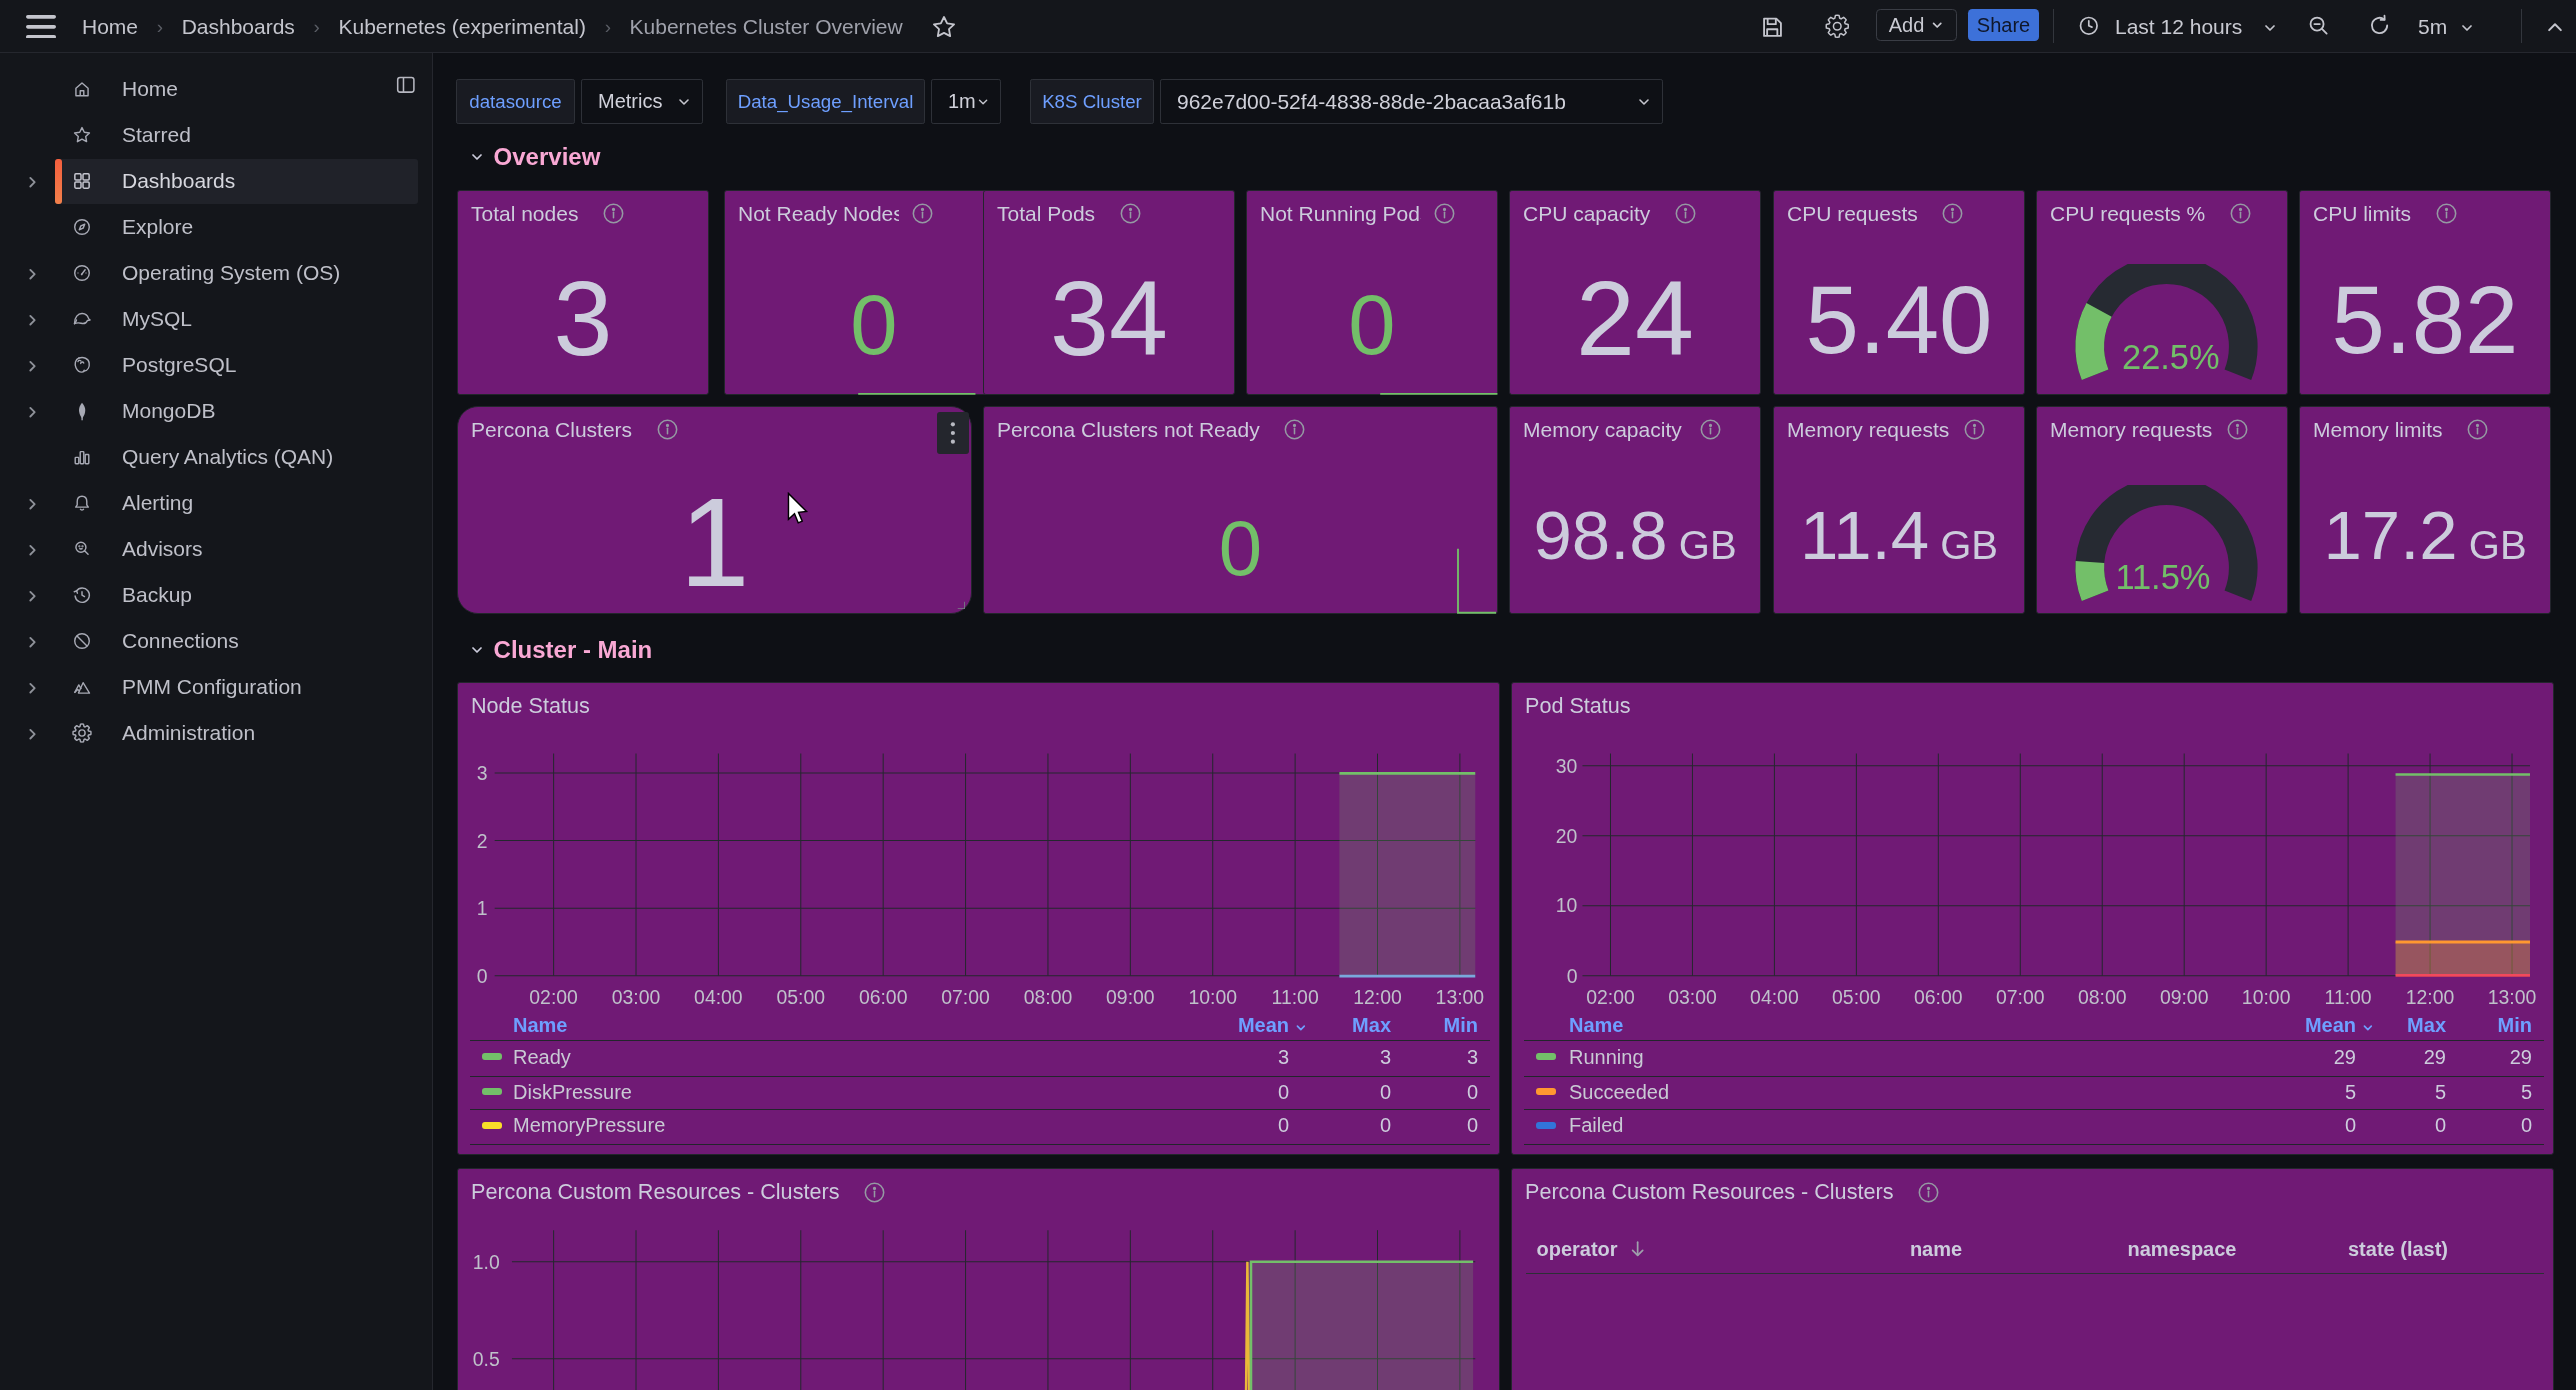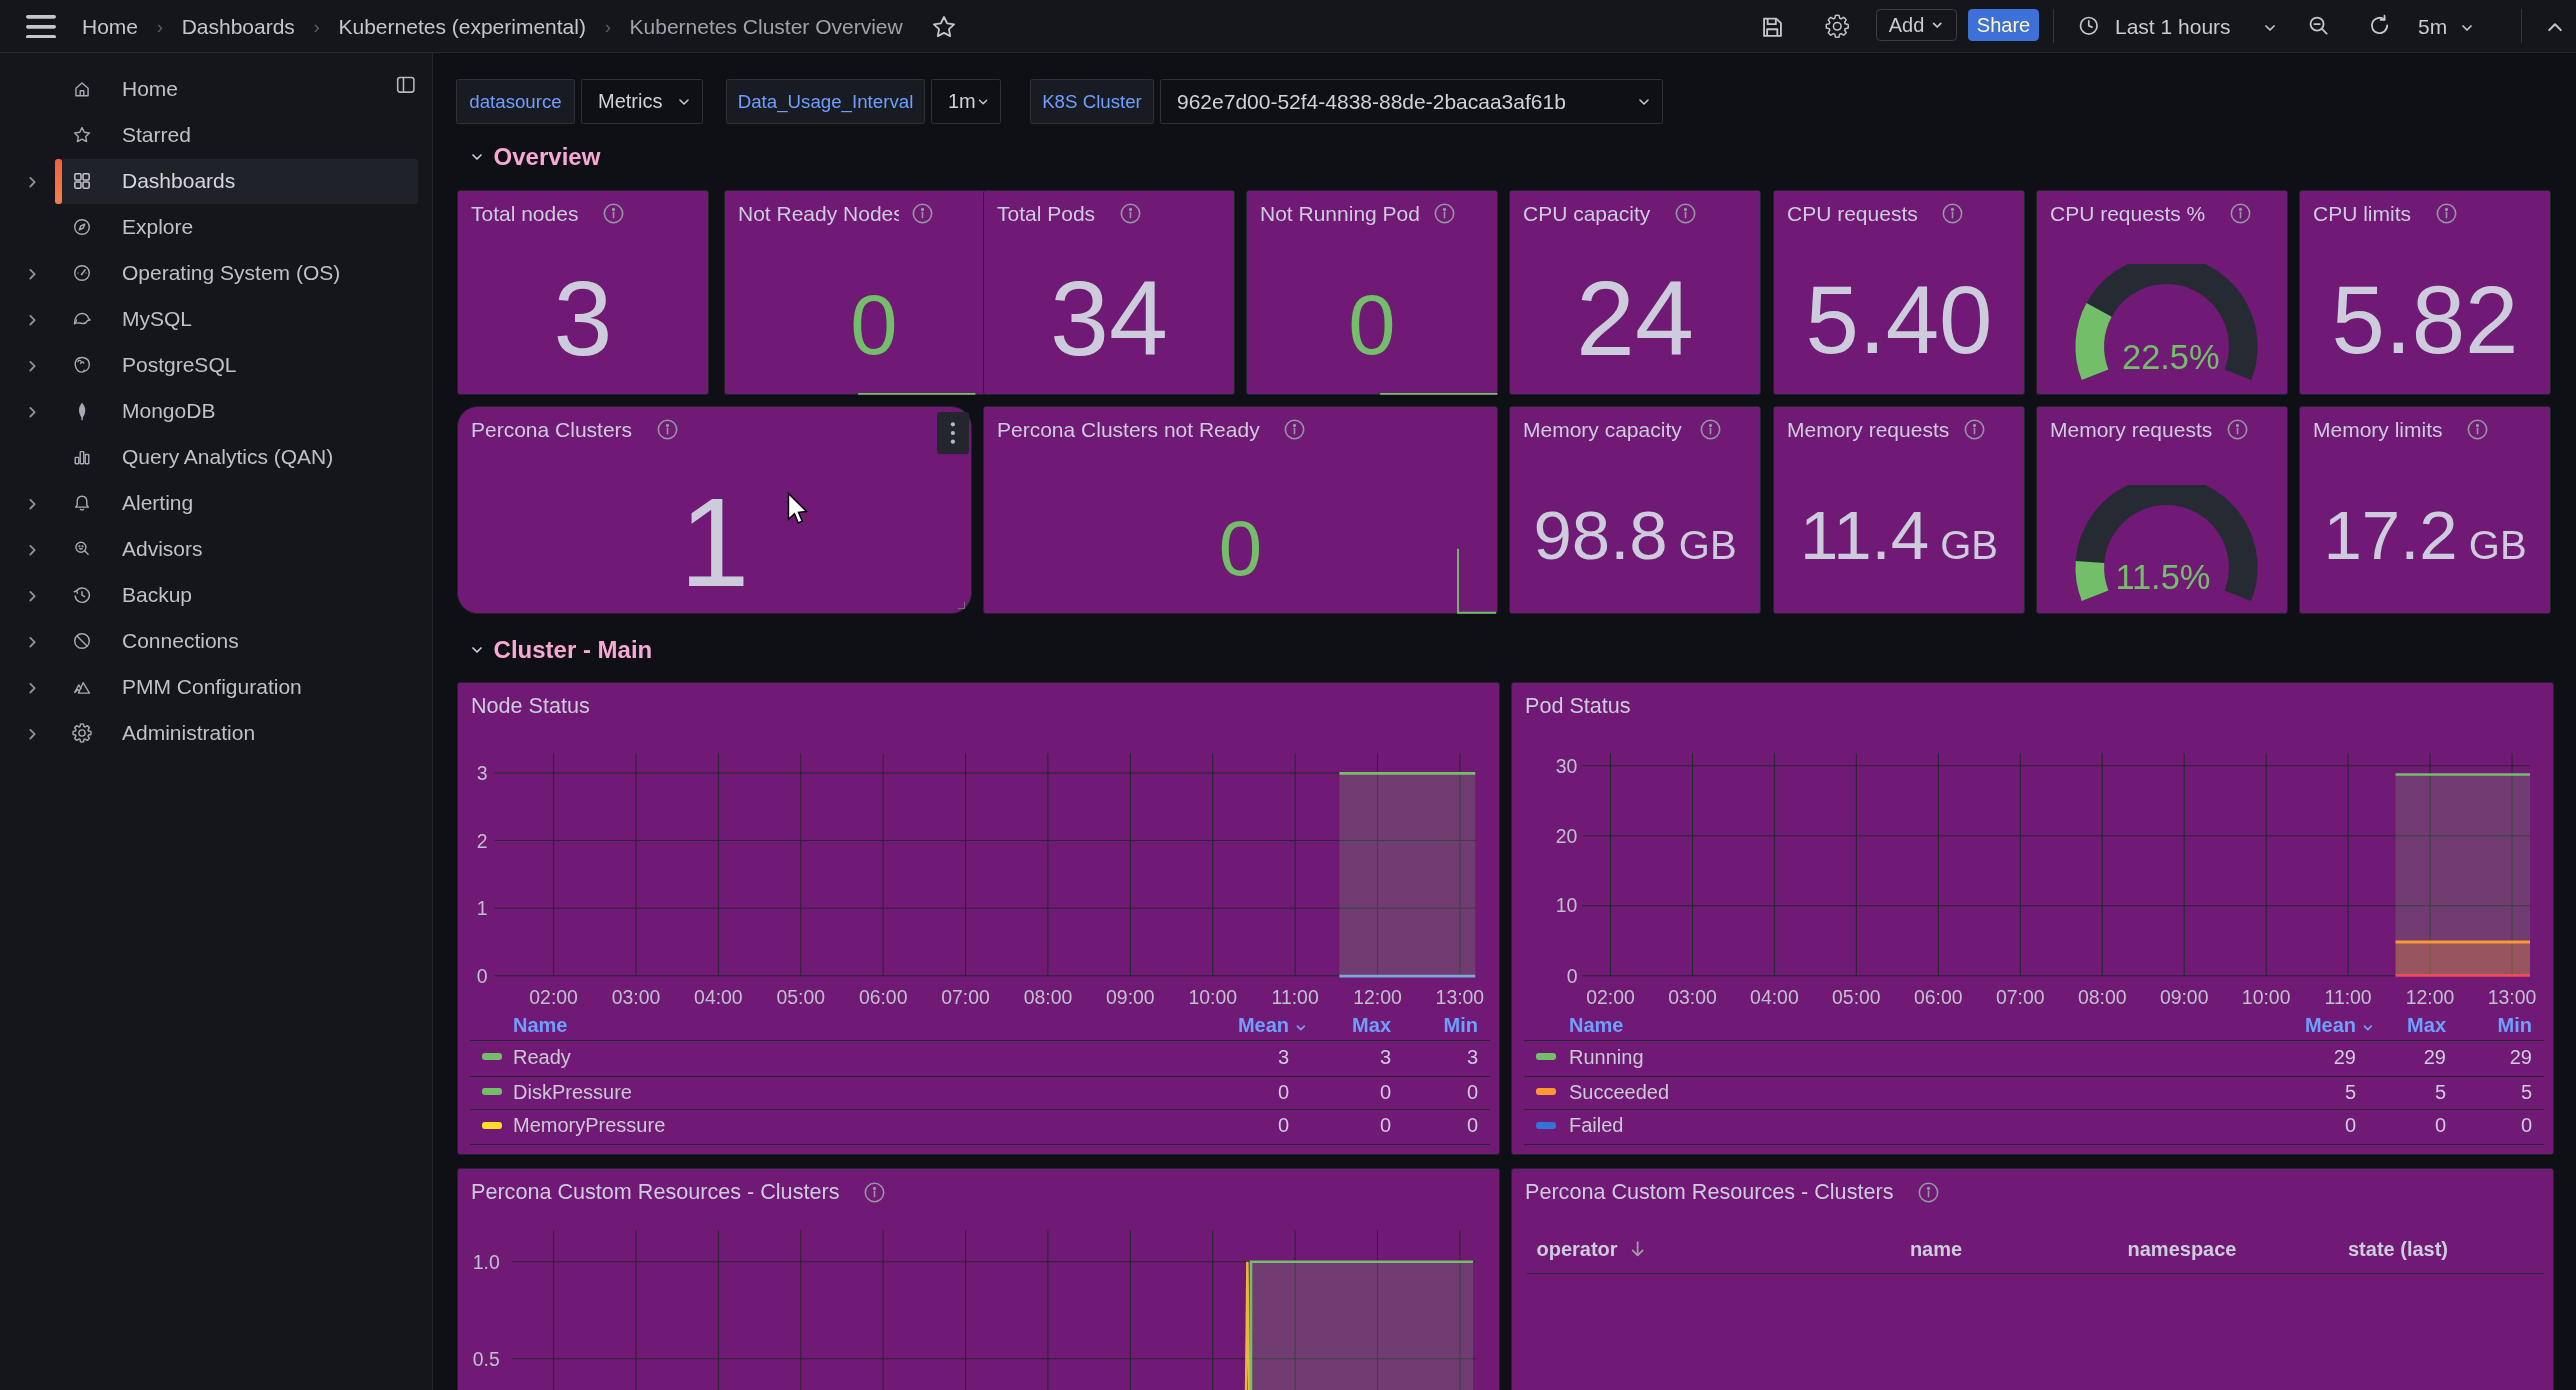--- a/index.html
+++ b/index.html
@@ -79,28 +79,28 @@
 
   <svg class="abs" style="left:1825px;top:14.4px" width="24.5" height="24.5" viewBox="0 0 36 36" fill="none" stroke="#c4c5cd" stroke-width="2.2" stroke-linejoin="round">
     <path d="M 33.98 15.34 A 16.2 16.2 0 0 1 33.98 20.66 L 29.65 21.63 A 12.2 12.2 0 0 1 28.80 23.67 L 31.18 27.42 A 16.2 16.2 0 0 1 27.42 31.18 L 23.67 28.80 A 12.2 12.2 0 0 1 21.63 29.65 L 20.66 33.98 A 16.2 16.2 0 0 1 15.34 33.98 L 14.37 29.65 A 12.2 12.2 0 0 1 12.33 28.80 L 8.58 31.18 A 16.2 16.2 0 0 1 4.82 27.42 L 7.20 23.67 A 12.2 12.2 0 0 1 6.35 21.63 L 2.02 20.66 A 16.2 16.2 0 0 1 2.02 15.34 L 6.35 14.37 A 12.2 12.2 0 0 1 7.20 12.33 L 4.82 8.58 A 16.2 16.2 0 0 1 8.58 4.82 L 12.33 7.20 A 12.2 12.2 0 0 1 14.37 6.35 L 15.34 2.02 A 16.2 16.2 0 0 1 20.66 2.02 L 21.63 6.35 A 12.2 12.2 0 0 1 23.67 7.20 L 27.42 4.82 A 16.2 16.2 0 0 1 31.18 8.58 L 28.80 12.33 A 12.2 12.2 0 0 1 29.65 14.37 Z"></path>
     <circle cx="18" cy="18" r="5.6"></circle>
   </svg>
 
   <div class="abs" style="left:1876px;top:9.3px;width:81px;height:32px;border:0.7px solid #3a3d45;border-radius:4.3px;display:flex;align-items:center;justify-content:center;color:#c9cad2;font-size:20px;font-weight:500;">Add&nbsp;<svg width="14.4" height="14.4" viewBox="0 0 20 20" fill="none" stroke="#c9cad2" stroke-width="2.4" stroke-linecap="round" stroke-linejoin="round">
         <polyline points="5,7.5 10,12.5 15,7.5"></polyline>
       </svg></div>
 
-  <div class="abs" style="left:1968px;top:9.3px;width:71px;height:32px;background:#3d71d9;border-radius:4.3px;display:flex;align-items:center;justify-content:center;color:#fef9c3;font-size:20px;font-weight:500;">Share</div>
+  <div class="abs" style="left:1968px;top:9.3px;width:71px;height:32px;background:#3d71d9;border-radius:4.3px;display:flex;align-items:center;justify-content:center;color:#0f172a;font-size:20px;font-weight:500;">Share</div>
   <div class="abs" style="left:2053px;top:8.6px;width:0.7px;height:34px;background:#33363d;"></div>
 
   <svg class="abs" style="left:2078px;top:15px" width="21.6" height="21.6" viewBox="0 0 24 24" fill="none" stroke="#c4c5cd" stroke-width="1.9">
     <circle cx="12" cy="12" r="9.2"></circle>
     <polyline points="12,6.5 12,12 15.5,13.5" stroke-linecap="round"></polyline>
   </svg>
-  <div class="abs" style="left:2115px;top:0;height:53px;display:flex;align-items:center;font-size:21px;color:#c9cad2;font-weight:500;">Last 1 hours</div>
+  <div class="abs" style="left:2115px;top:0;height:53px;display:flex;align-items:center;font-size:21px;color:#c9cad2;font-weight:500;">Last 12 hours</div>
   <svg class="abs" style="left:2262px;top:20px" width="16" height="16" viewBox="0 0 20 20" fill="none" stroke="#c4c5cd" stroke-width="2.2" stroke-linecap="round" stroke-linejoin="round">
       <polyline points="5,7.5 10,12.5 15,7.5"></polyline>
     </svg>
 
   <svg class="abs" style="left:2307px;top:14.4px" width="23" height="23" viewBox="0 0 24 24" fill="none" stroke="#c4c5cd" stroke-width="1.9" stroke-linecap="round">
     <circle cx="10.5" cy="10.5" r="6.8"></circle>
     <line x1="15.6" y1="15.6" x2="20.5" y2="20.5"></line>
     <line x1="7.7" y1="10.5" x2="13.3" y2="10.5"></line>
   </svg>
 

